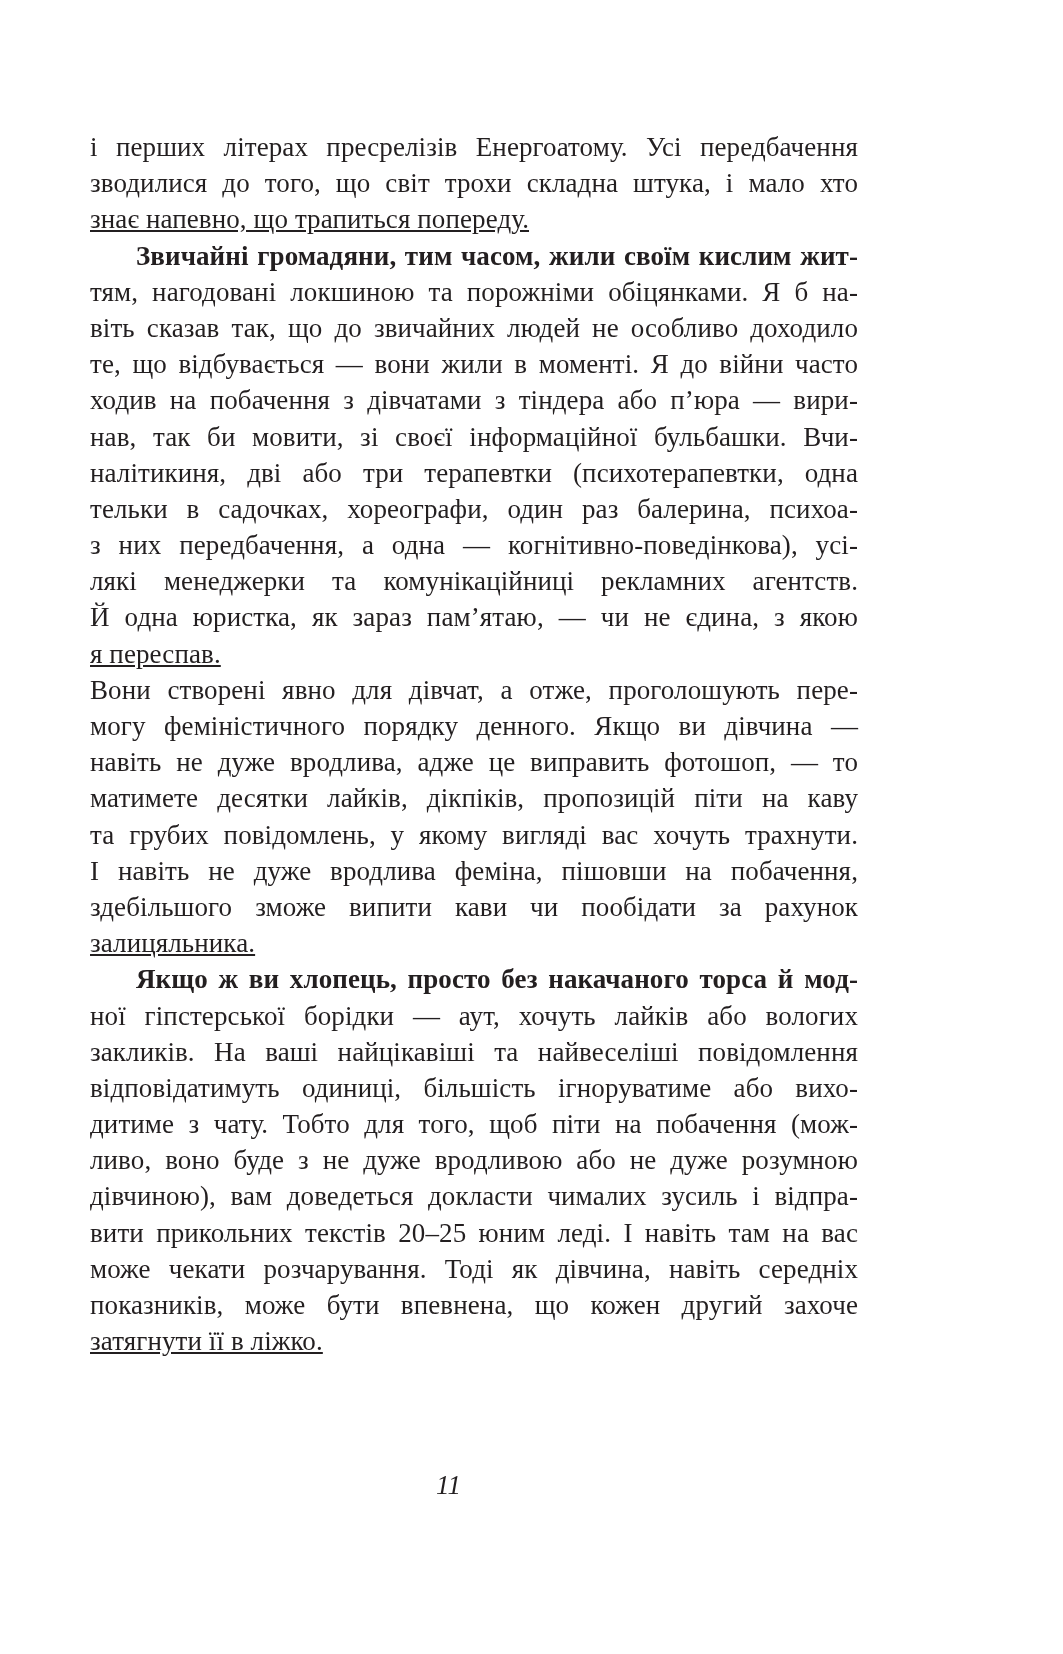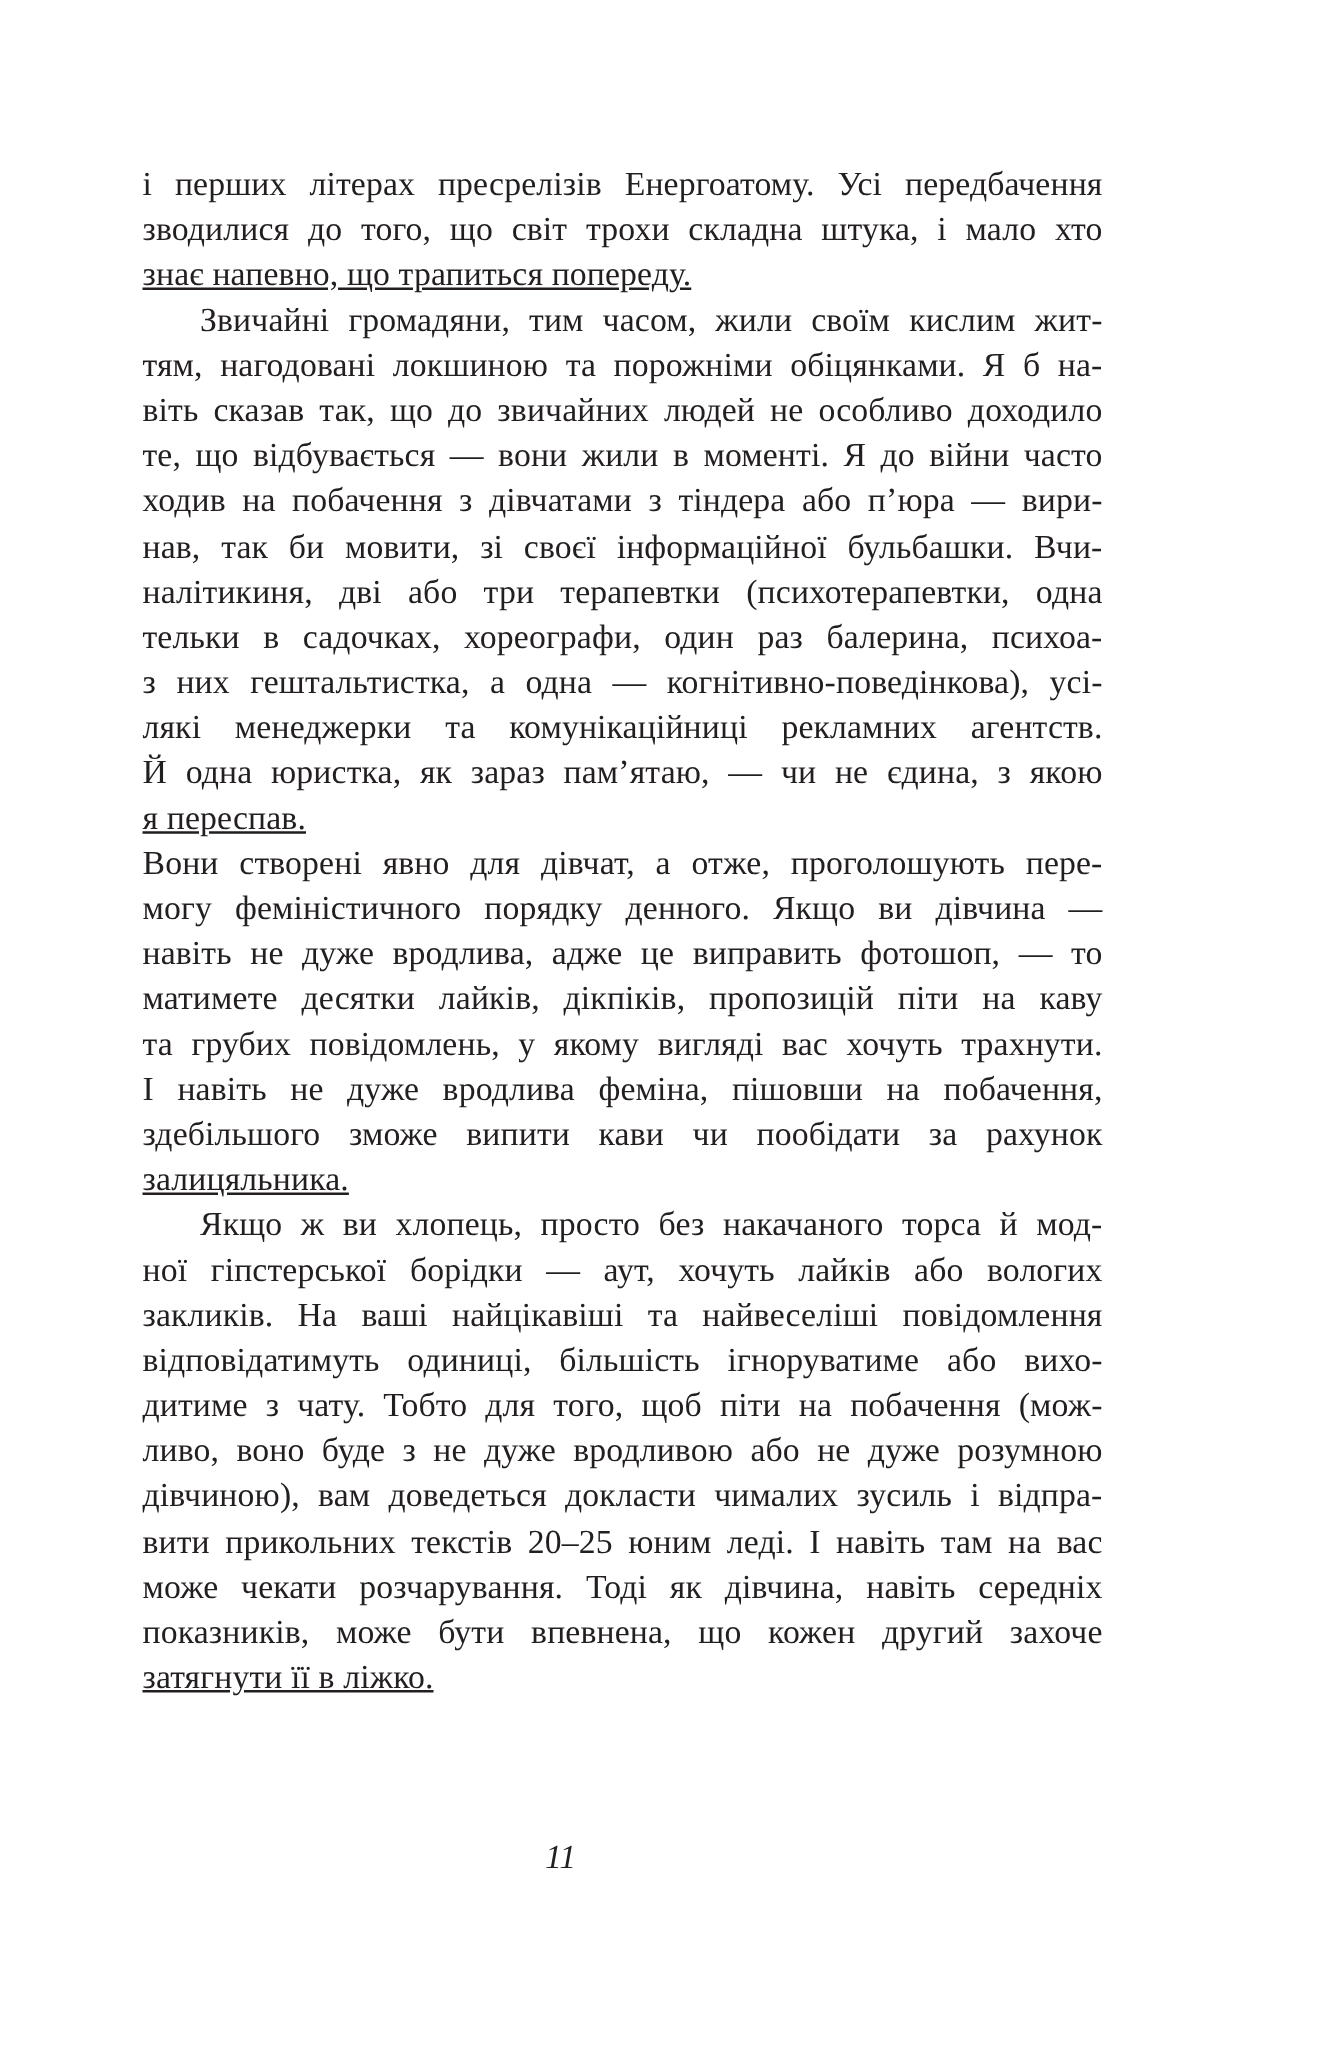--- a/index.html
+++ b/index.html
@@ -10,40 +10,41 @@
     body {
       width: 1063px;
       height: 1654px;
       position: relative;
       overflow: hidden;
       font-family: "Liberation Serif", "DejaVu Serif", serif;
       color: #231f20;
     }
     .page {
       position: absolute;
-      left: 114px;
+      left: 90px;
       top: 129px;
       width: 768px;
     }
     .paragraph {
       margin: 0;
       padding: 0;
     }
     .line {
       display: block;
       height: 36.2px;
       line-height: 36.2px;
       font-size: 27px;
       text-align: justify;
       text-align-last: justify;
       white-space: nowrap;
       letter-spacing: 0.1px;
     }
     .line.indent {
       padding-left: 46px;
+      font-weight: bold;
     }
     .line.last {
       text-align-last: left;
       text-decoration: underline;
     }
     .page-number {
       position: absolute;
       left: 0;
       width: 897px;
       top: 1470px;
@@ -64,21 +65,21 @@
     </div>
   <div class="paragraph">
       <span class="line indent">Звичайні громадяни, тим часом, жили своїм кислим жит-</span>
       <span class="line">тям, нагодовані локшиною та порожніми обіцянками. Я б на-</span>
       <span class="line">віть сказав так, що до звичайних людей не особливо доходило</span>
       <span class="line">те, що відбувається — вони жили в моменті. Я до війни часто</span>
       <span class="line">ходив на побачення з дівчатами з тіндера або п’юра — вири-</span>
       <span class="line">нав, так би мовити, зі своєї інформаційної бульбашки. Вчи-</span>
       <span class="line">налітикиня, дві або три терапевтки (психотерапевтки, одна</span>
       <span class="line">тельки в садочках, хореографи, один раз балерина, психоа-</span>
-      <span class="line">з них гештальтистка, а одна — когнітивно-поведінкова), усі-</span>
+      <span class="line">з них передбачення, а одна — когнітивно-поведінкова), усі-</span>
       <span class="line">лякі менеджерки та комунікаційниці рекламних агентств.</span>
       <span class="line">Й одна юристка, як зараз пам’ятаю, — чи не єдина, з якою</span>
       <span class="line last">я переспав.</span>
     </div>
   <div class="paragraph">
       <span class="line">Вони створені явно для дівчат, а отже, проголошують пере-</span>
       <span class="line">могу феміністичного порядку денного. Якщо ви дівчина —</span>
       <span class="line">навіть не дуже вродлива, адже це виправить фотошоп, — то</span>
       <span class="line">матимете десятки лайків, дікпіків, пропозицій піти на каву</span>
       <span class="line">та грубих повідомлень, у якому вигляді вас хочуть трахнути.</span>

